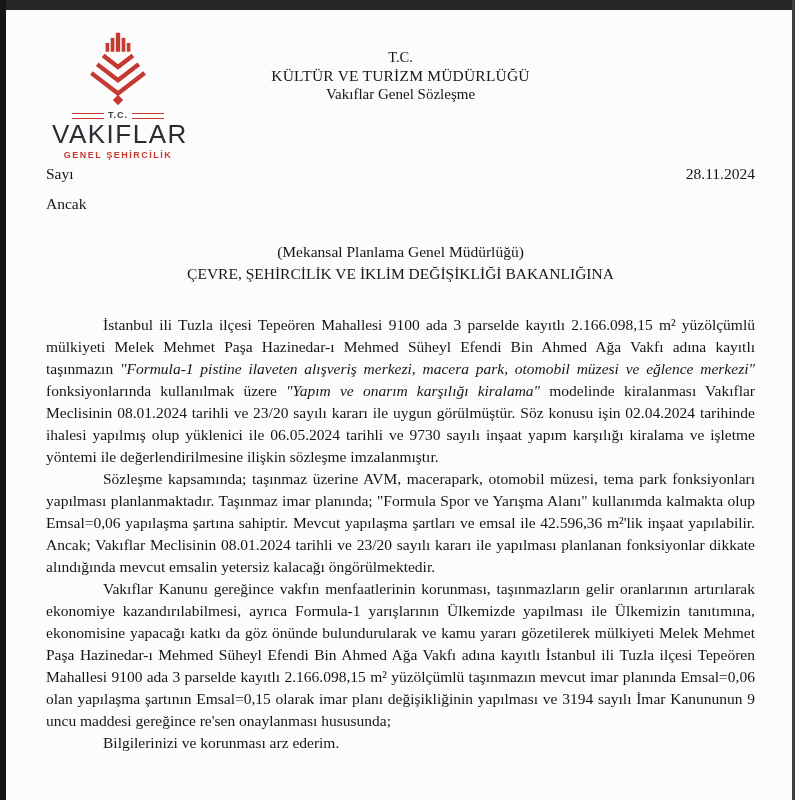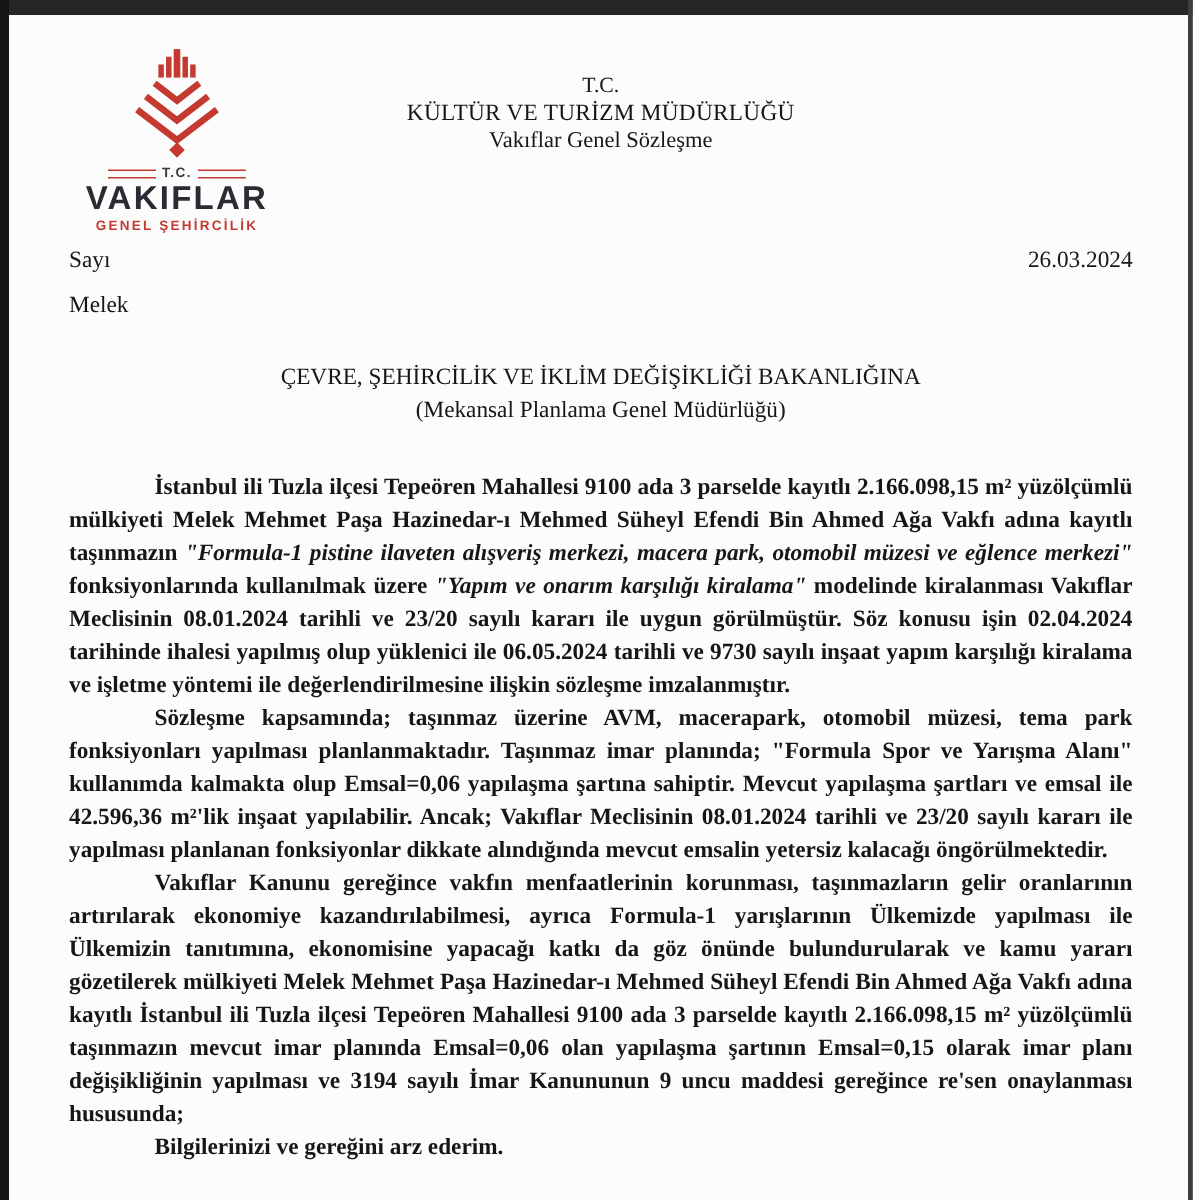--- a/index.html
+++ b/index.html
@@ -28,41 +28,41 @@
   .letterhead{position:relative;height:118px;margin-top:22px;}
   .logo{
     position:absolute;left:6px;top:0;width:132px;
     text-align:center;
     font-family:"Liberation Sans",sans-serif;
   }
   .emblem{display:block;margin:0 auto;}
   .tc-row{display:flex;align-items:center;justify-content:center;gap:4px;margin-top:3px;}
   .tc-rule{flex:0 0 32px;height:4px;border-top:1px solid #c43a31;border-bottom:1px solid #c43a31;}
   .tc-text{font-size:9px;font-weight:bold;color:#3a3a3a;letter-spacing:1px;line-height:1;}
-  .vakiflar{font-size:22px;font-weight:bold;color:#2b2b33;letter-spacing:1.5px;line-height:1.1;}
+  .vakiflar{font-size:26px;font-weight:normal;color:#2b2b33;letter-spacing:1.5px;line-height:1.1;}
   .genel{font-size:9px;font-weight:bold;color:#c43a31;letter-spacing:1.5px;margin-top:1px;}
 
   .header-center{text-align:center;padding-top:16px;}
   .hc1{font-size:14.5px;line-height:18px;}
   .hc2{font-size:15.5px;line-height:19px;letter-spacing:.2px;}
   .hc3{font-size:15px;line-height:19px;}
 
   
   .meta{margin-top:14px;font-size:15.5px;}
   .meta-row{display:flex;line-height:20px;margin-bottom:10px;align-items:flex-end;}
   .meta-label{width:50px;flex:0 0 50px;}
   .meta-value{white-space:pre;}
   .meta-date{margin-left:auto;}
 
   
   .addressee{text-align:center;margin-top:27px;font-size:15.5px;line-height:22px;}
 
   
   .letter-body{margin-top:29px;font-size:15.5px;line-height:22px;text-align:justify;}
-  .letter-body p{margin:0;text-indent:57px;font-weight:bold;}
+  .letter-body p{margin:0;text-indent:57px;}
   .it{font-style:italic;}
 </style>
 </head>
 <body>
 
 <div class="top-bar"></div>
 <div class="left-bar"></div>
 <div class="right-bar"></div>
 
 <div class="page">
@@ -97,32 +97,32 @@
     <div class="header-center">
       <div class="hc1">T.C.</div>
       <div class="hc2">KÜLTÜR VE TURİZM MÜDÜRLÜĞÜ</div>
       <div class="hc3">Vakıflar Genel Sözleşme</div>
     </div>
   </div>
 
   <div class="meta">
     <div class="meta-row">
       <span class="meta-label">Sayı</span>
-      <span class="meta-date">26.03.2024</span>
+      <span class="meta-date">28.11.2024</span>
     </div>
     <div class="meta-row">
-      <span class="meta-label">Melek</span>
+      <span class="meta-label">Ancak</span>
     </div>
   </div>
 
   <div class="addressee">
+    <div>(Mekansal Planlama Genel Müdürlüğü)</div>
     <div>ÇEVRE, ŞEHİRCİLİK VE İKLİM DEĞİŞİKLİĞİ BAKANLIĞINA</div>
-    <div>(Mekansal Planlama Genel Müdürlüğü)</div>
   </div>
 
   <div class="letter-body">
     <p><span>İstanbul ili Tuzla ilçesi Tepeören Mahallesi 9100 ada 3 parselde kayıtlı 2.166.098,15 m² yüzölçümlü mülkiyeti Melek Mehmet Paşa Hazinedar-ı Mehmed Süheyl Efendi Bin Ahmed Ağa Vakfı adına kayıtlı taşınmazın </span><span class="it">"Formula-1 pistine ilaveten alışveriş merkezi, macera park, otomobil müzesi ve eğlence merkezi"</span><span> fonksiyonlarında kullanılmak üzere </span><span class="it">"Yapım ve onarım karşılığı kiralama"</span><span> modelinde kiralanması Vakıflar Meclisinin 08.01.2024 tarihli ve 23/20 sayılı kararı ile uygun görülmüştür. Söz konusu işin 02.04.2024 tarihinde ihalesi yapılmış olup yüklenici ile 06.05.2024 tarihli ve 9730 sayılı inşaat yapım karşılığı kiralama ve işletme yöntemi ile değerlendirilmesine ilişkin sözleşme imzalanmıştır.</span></p>
     <p>Sözleşme kapsamında; taşınmaz üzerine AVM, macerapark, otomobil müzesi, tema park fonksiyonları yapılması planlanmaktadır. Taşınmaz imar planında; "Formula Spor ve Yarışma Alanı" kullanımda kalmakta olup Emsal=0,06 yapılaşma şartına sahiptir. Mevcut yapılaşma şartları ve emsal ile 42.596,36 m²'lik inşaat yapılabilir.  Ancak; Vakıflar Meclisinin 08.01.2024 tarihli ve 23/20 sayılı kararı ile yapılması planlanan fonksiyonlar dikkate alındığında mevcut emsalin yetersiz kalacağı öngörülmektedir.</p>
     <p>Vakıflar Kanunu gereğince vakfın menfaatlerinin korunması, taşınmazların gelir oranlarının artırılarak ekonomiye kazandırılabilmesi, ayrıca Formula-1 yarışlarının Ülkemizde yapılması ile Ülkemizin tanıtımına, ekonomisine yapacağı katkı da göz önünde bulundurularak ve kamu yararı gözetilerek mülkiyeti Melek Mehmet Paşa Hazinedar-ı Mehmed Süheyl Efendi Bin Ahmed Ağa Vakfı adına kayıtlı İstanbul ili Tuzla ilçesi Tepeören Mahallesi 9100 ada 3 parselde kayıtlı 2.166.098,15 m² yüzölçümlü taşınmazın mevcut imar planında Emsal=0,06 olan yapılaşma şartının Emsal=0,15 olarak imar planı değişikliğinin yapılması ve 3194 sayılı İmar Kanununun 9 uncu maddesi gereğince re'sen onaylanması hususunda;</p>
-    <p>Bilgilerinizi ve gereğini arz ederim.</p>
+    <p>Bilgilerinizi ve korunması arz ederim.</p>
   </div>
 
 </div>
 
 </body></html>

